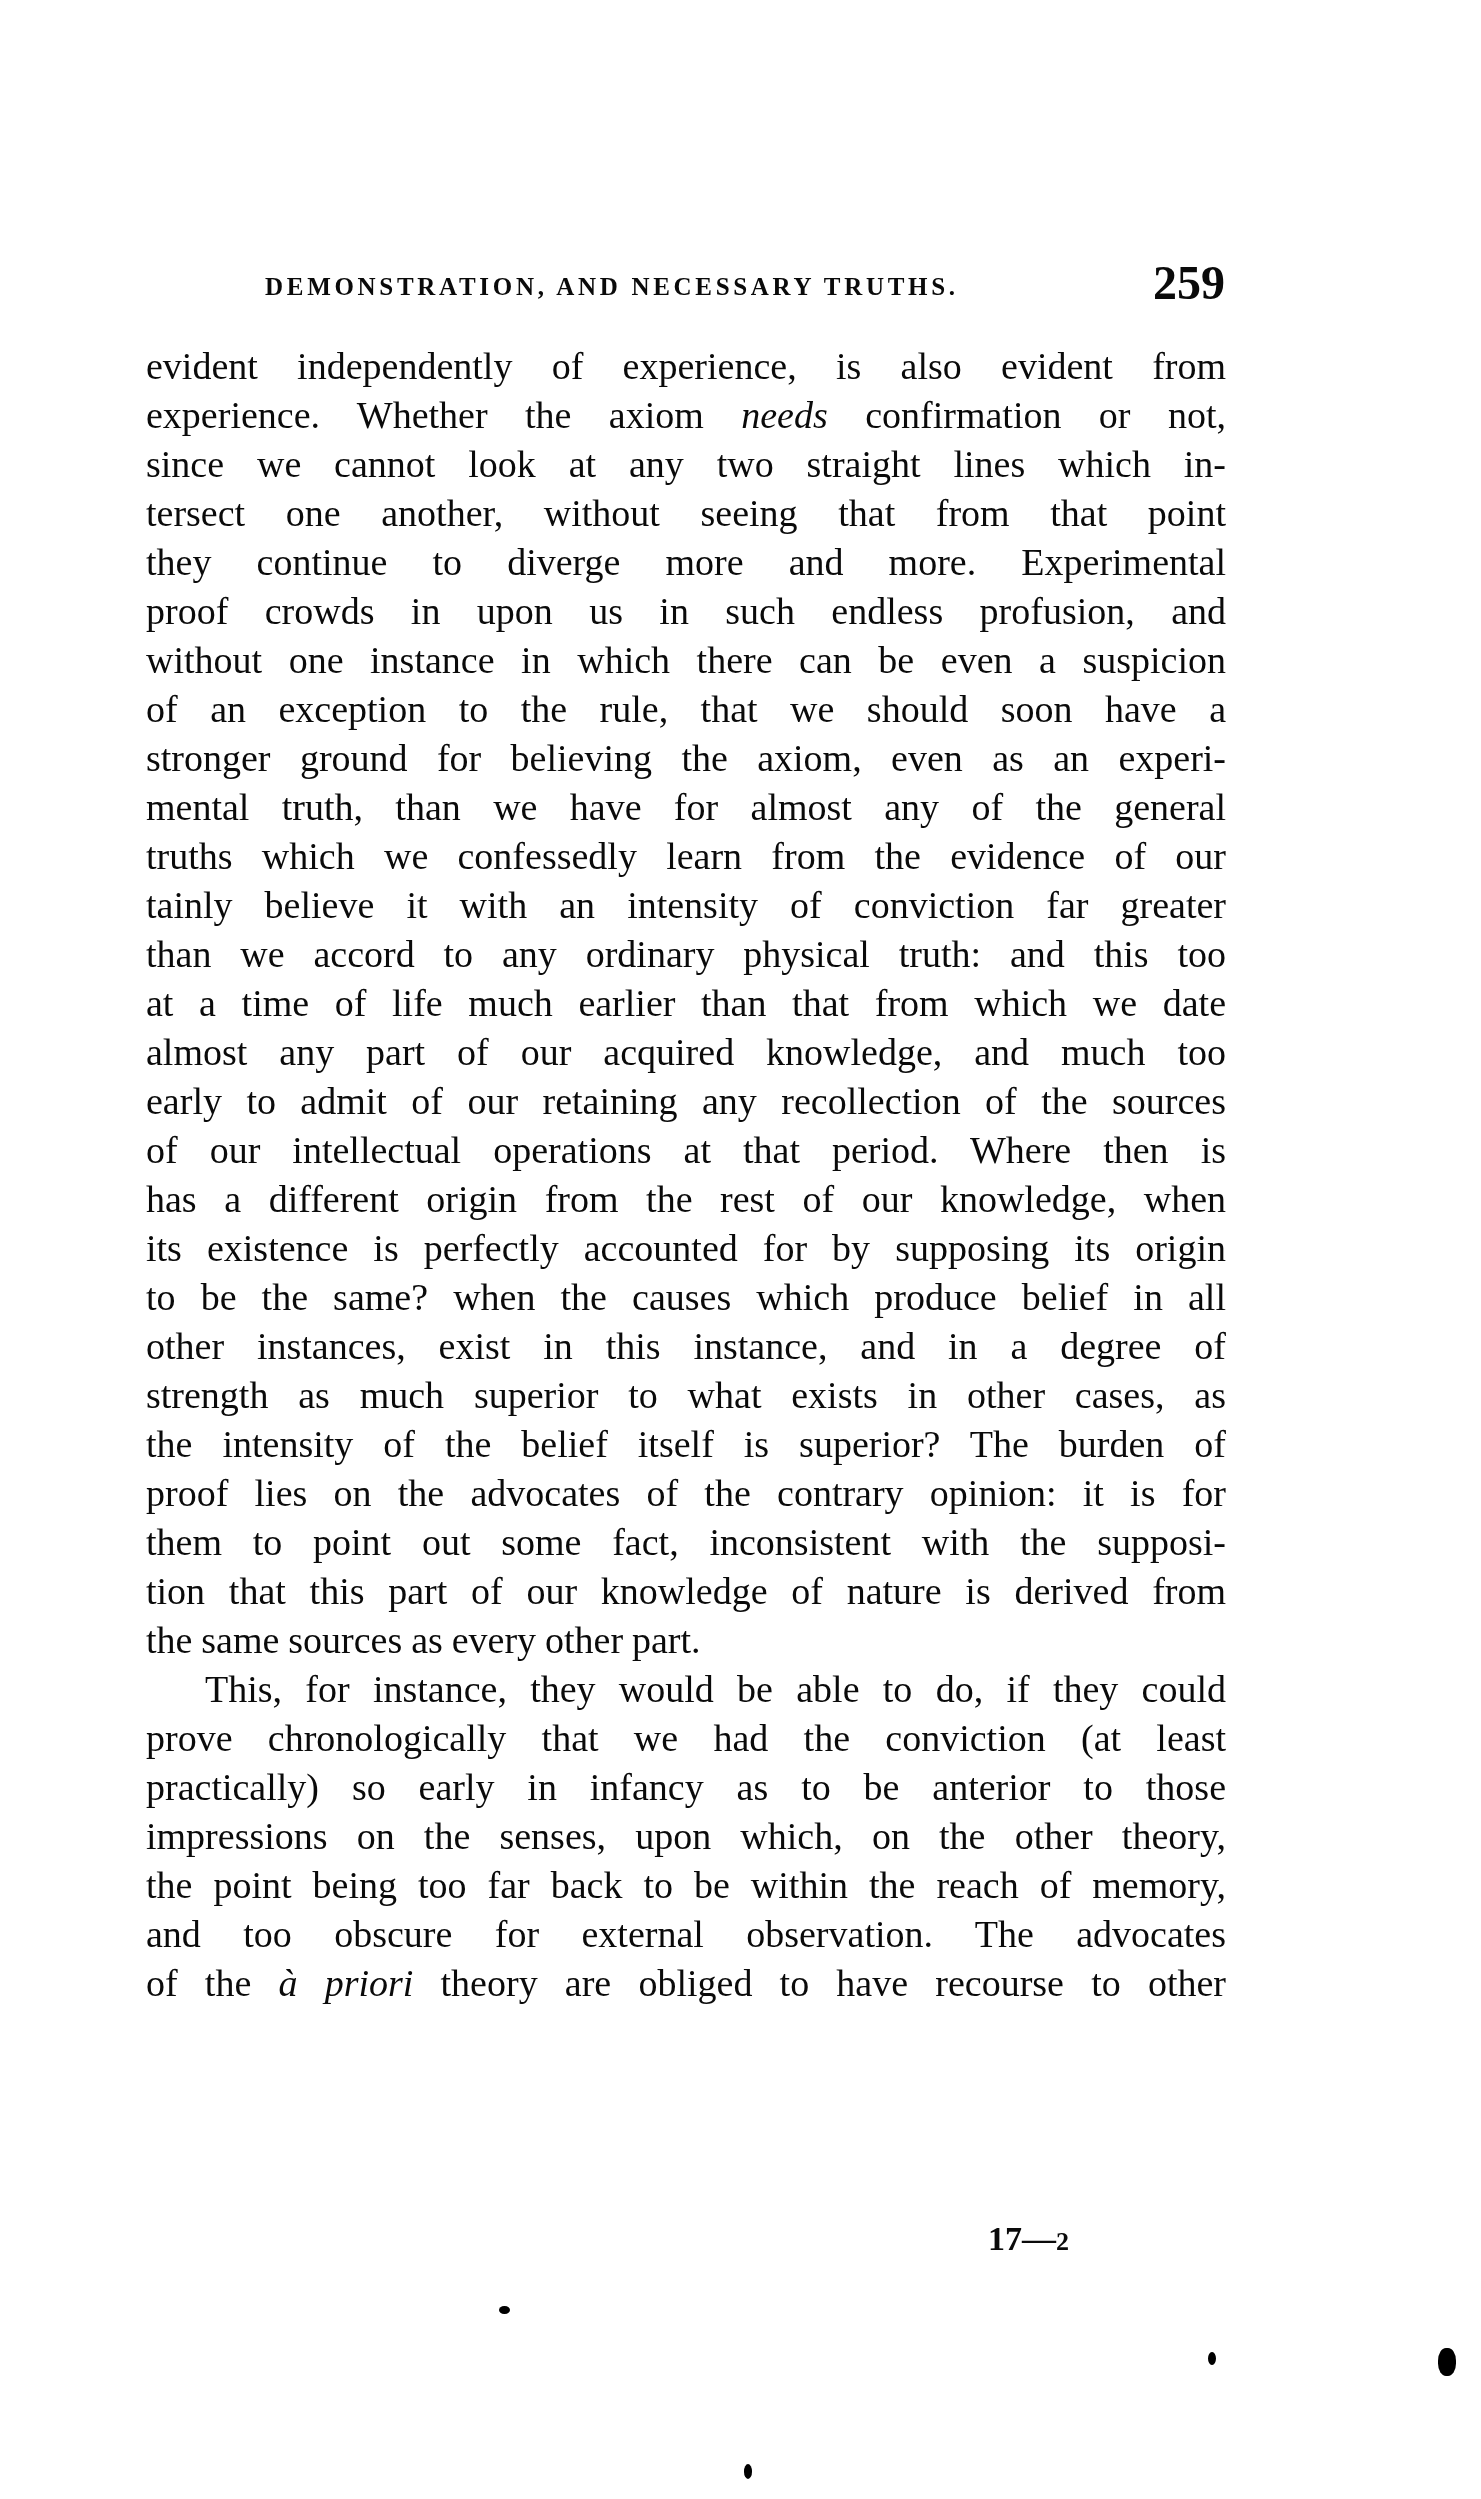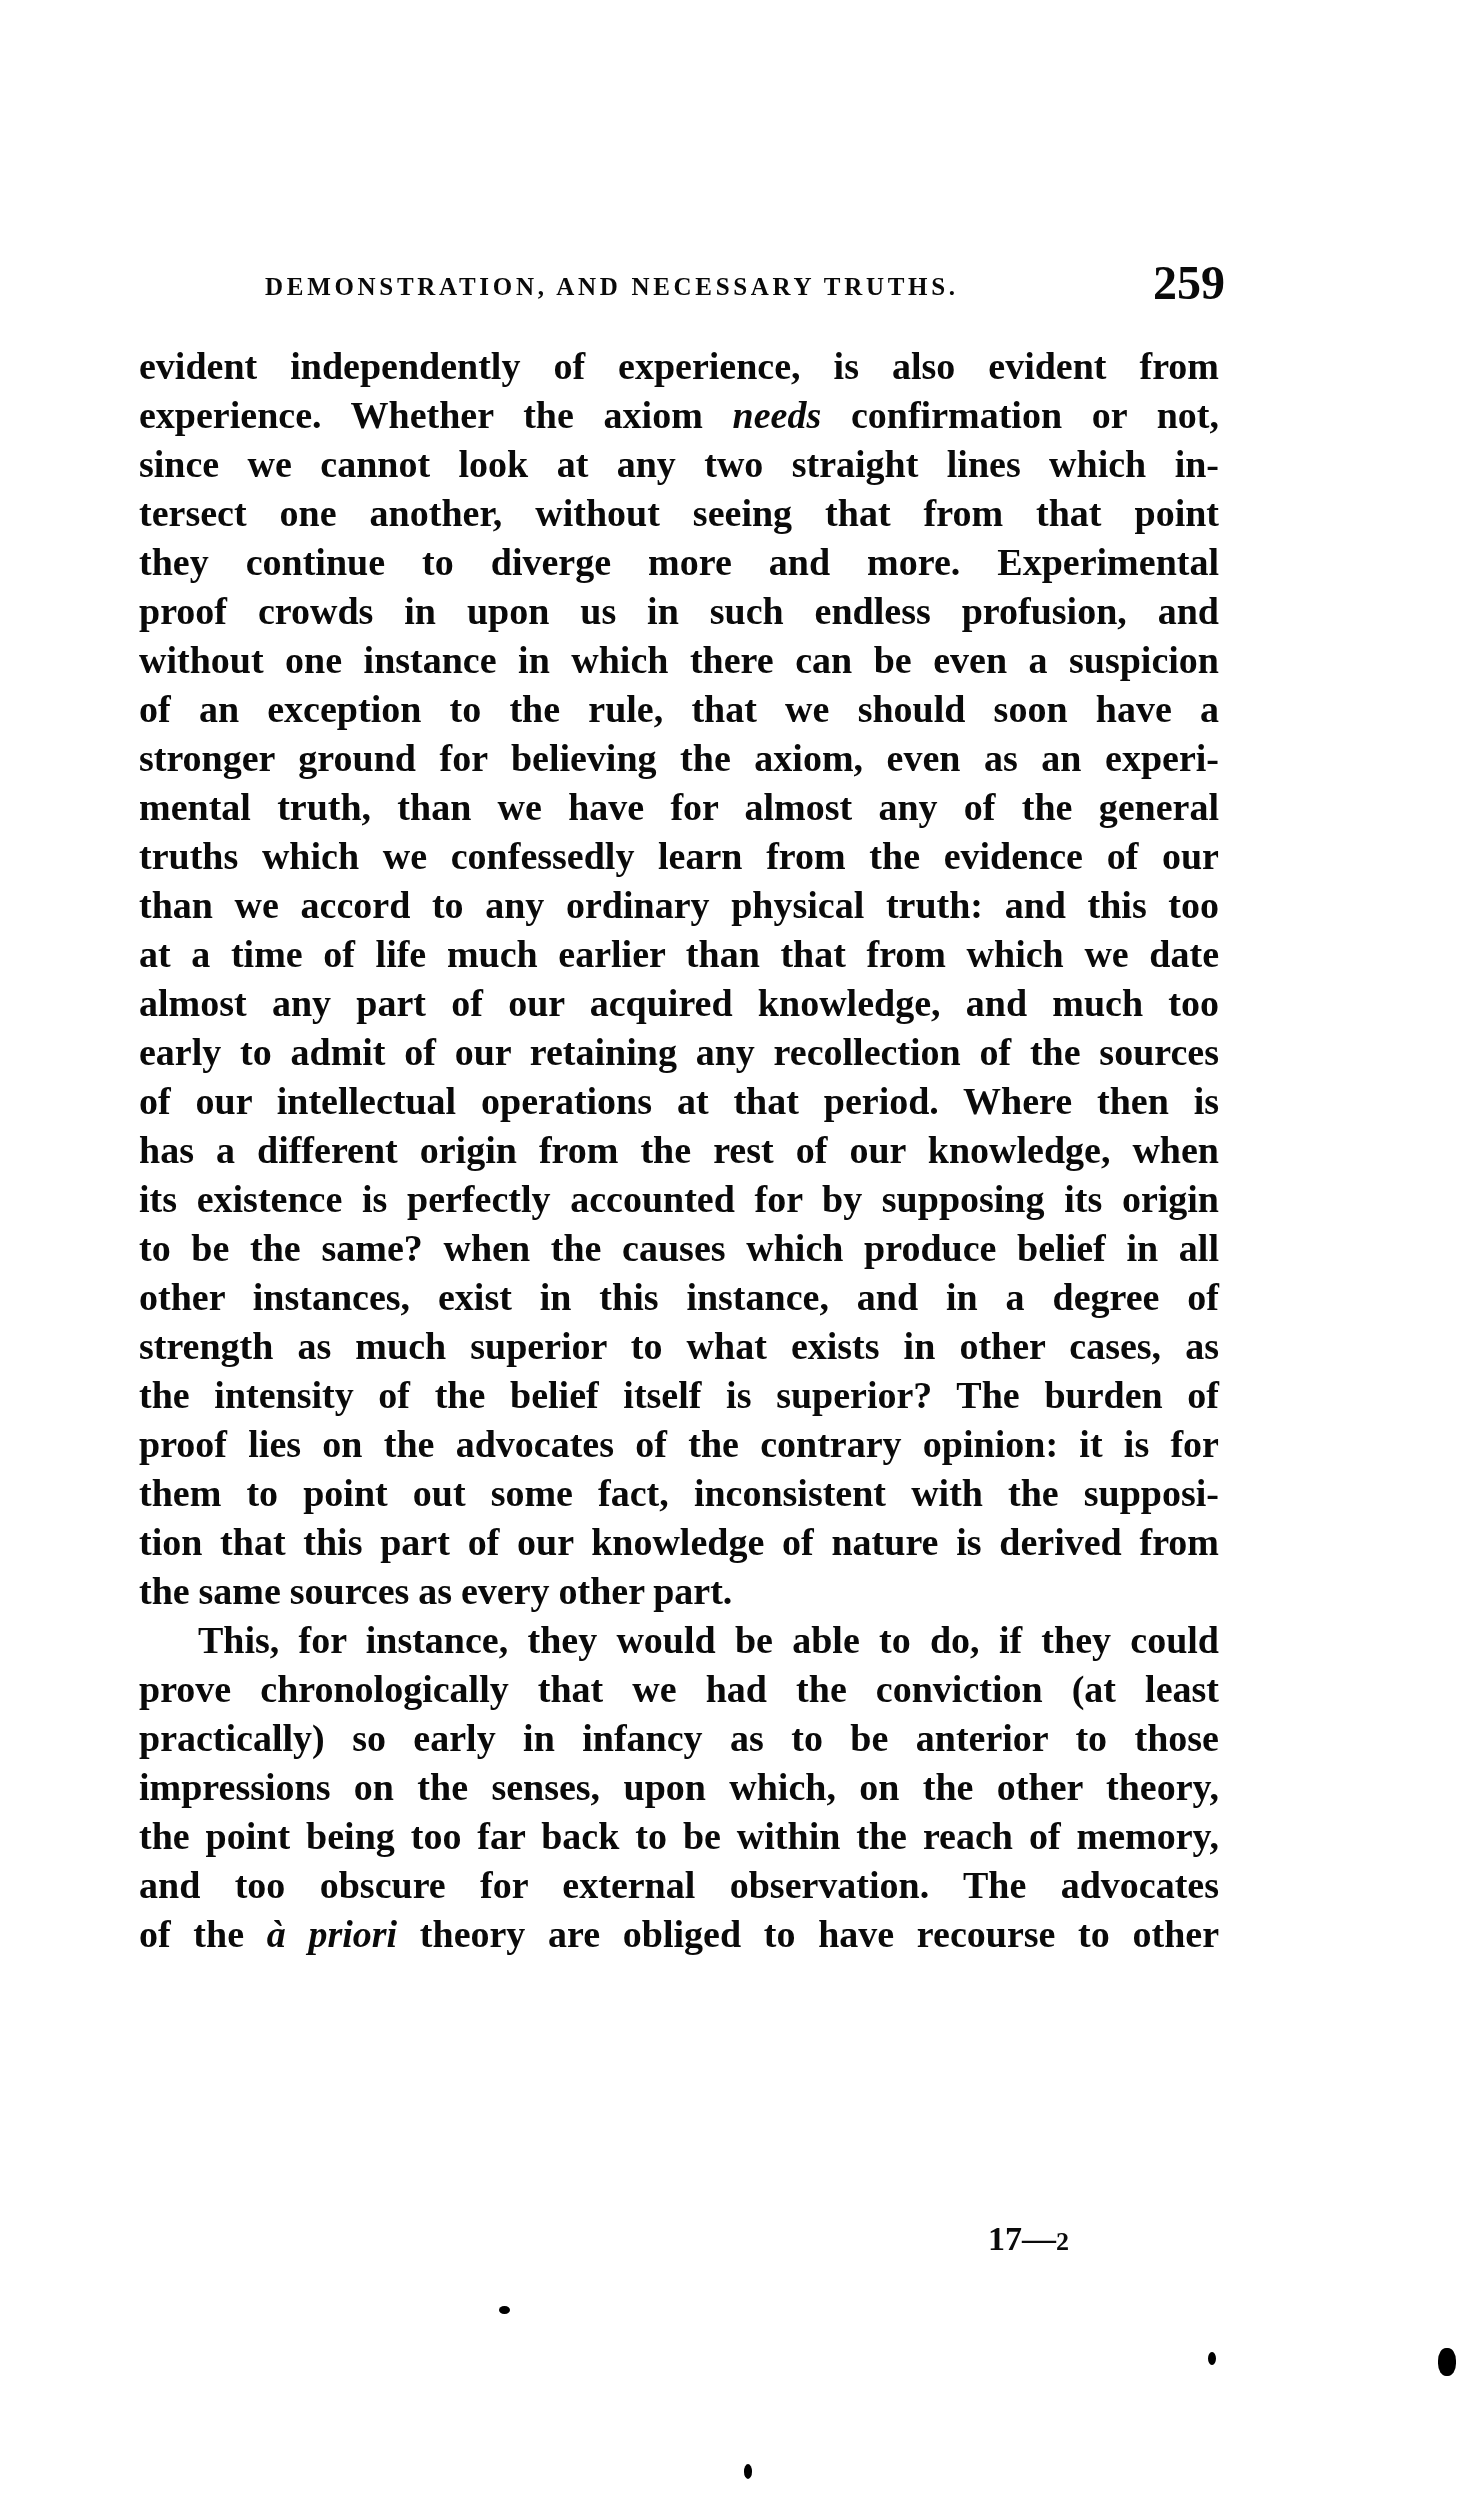--- a/index.html
+++ b/index.html
@@ -42,24 +42,23 @@
     top: 264px;
     width: 66px;
     height: 37px;
     text-align: right;
     font-size: 48px;
     line-height: 37px;
     font-weight: bold;
   }
   .body-text {
     position: absolute;
-    left: 139px;
+    left: 146px;
     top: 342px;
     width: 1080px;
-    font-weight: bold;
   }
   .line {
     display: block;
     height: 49px;
     line-height: 49px;
     font-size: 38px;
     text-align: justify;
     text-align-last: justify;
     white-space: nowrap;
     overflow: visible;
@@ -108,20 +107,21 @@
       <div class="line"><span style="white-space: pre;">experience. Whether the axiom </span><em style="white-space: pre;">needs</em><span style="white-space: pre;"> confirmation or not,</span></div>
       <div class="line">since we cannot look at any two straight lines which in-</div>
       <div class="line">tersect one another, without seeing that from that point</div>
       <div class="line">they continue to diverge more and more. Experimental</div>
       <div class="line">proof crowds in upon us in such endless profusion, and</div>
       <div class="line">without one instance in which there can be even a suspicion</div>
       <div class="line">of an exception to the rule, that we should soon have a</div>
       <div class="line">stronger ground for believing the axiom, even as an experi-</div>
       <div class="line">mental truth, than we have for almost any of the general</div>
       <div class="line">truths which we confessedly learn from the evidence of our</div>
+      <div class="line">tainly believe it with an intensity of conviction far greater</div>
       <div class="line">than we accord to any ordinary physical truth: and this too</div>
       <div class="line">at a time of life much earlier than that from which we date</div>
       <div class="line">almost any part of our acquired knowledge, and much too</div>
       <div class="line">early to admit of our retaining any recollection of the sources</div>
       <div class="line">of our intellectual operations at that period. Where then is</div>
       <div class="line">has a different origin from the rest of our knowledge, when</div>
       <div class="line">its existence is perfectly accounted for by supposing its origin</div>
       <div class="line">to be the same? when the causes which produce belief in all</div>
       <div class="line">other instances, exist in this instance, and in a degree of</div>
       <div class="line">strength as much superior to what exists in other cases, as</div>

